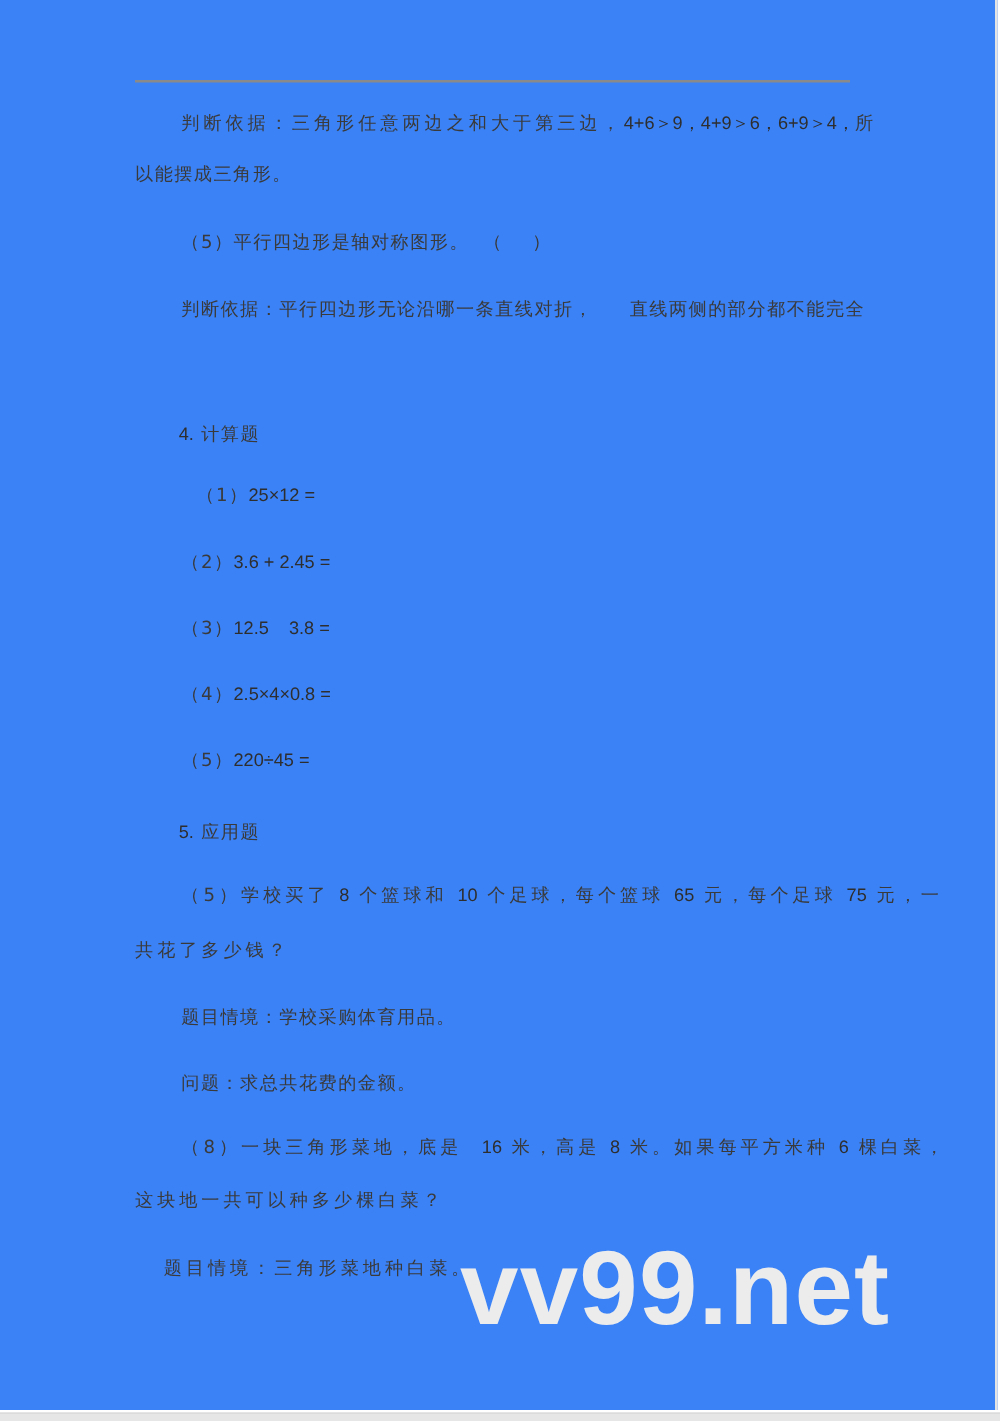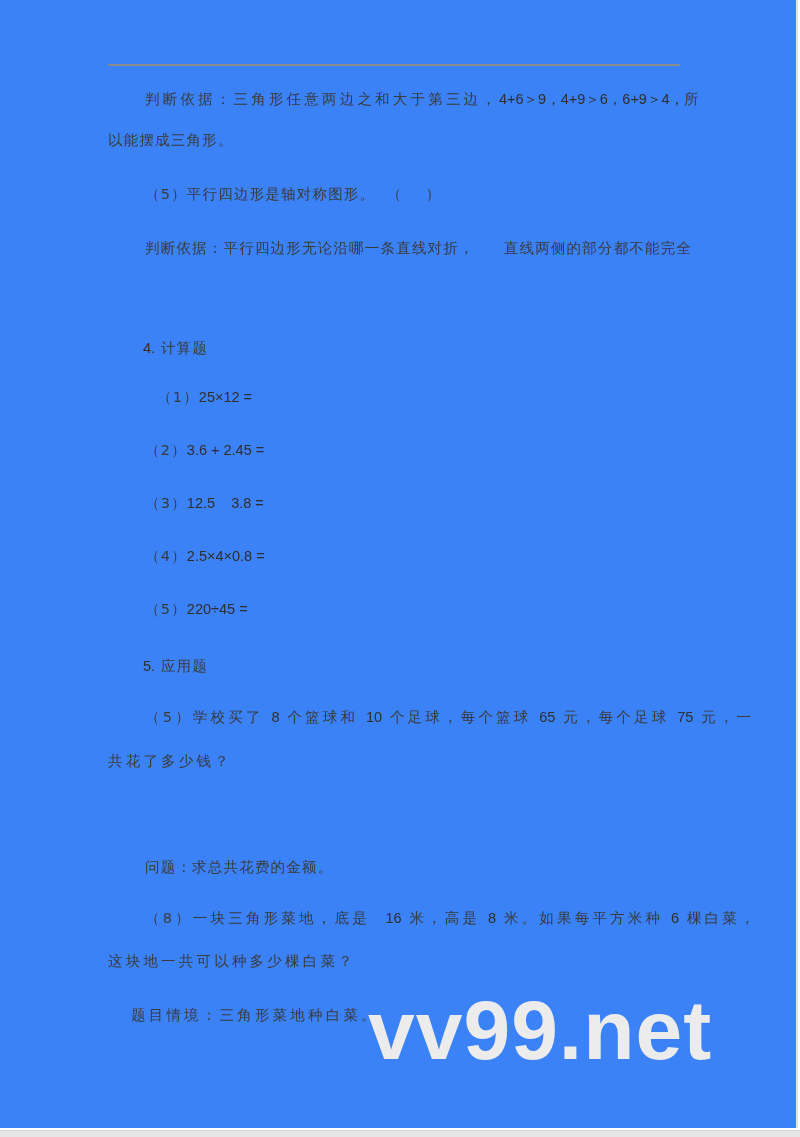--- a/index.html
+++ b/index.html
@@ -92,20 +92,21 @@
   <div class="line" style="left:145px; top:441px;"><span>（2）</span><span class="num">3.6 + 2.45 =</span></div>
   <div class="line" style="left:145px; top:494px;"><span>（3）</span><span class="num">12.5    3.8 =</span></div>
   <div class="line" style="left:145px; top:547px;"><span>（4）</span><span class="num">2.5×4×0.8 =</span></div>
   <div class="line" style="left:145px; top:600px;"><span>（5）</span><span class="num">220÷45 =</span></div>
 
   <div class="line" style="left:143px; top:657px;"><span class="num">5.</span> <span>应用题</span></div>
 
   <div class="line cjk-wide" style="left:145px; top:708px;"><span>（5）学校买了 </span><span class="num">8</span><span> 个篮球和 </span><span class="num">10</span><span> 个足球，每个篮球 </span><span class="num">65</span><span> 元，每个足球 </span><span class="num">75</span><span> 元，一</span></div>
   <div class="line cjk-wide" style="left:108px; top:752px;">共花了多少钱？</div>
 
+  <div class="line" style="left:145px; top:805px;">题目情境：学校采购体育用品。</div>
   <div class="line" style="left:145px; top:858px;">问题：求总共花费的金额。</div>
 
   <div class="line cjk-wide" style="left:145px; top:909px;"><span>（8）一块三角形菜地，底是  </span><span class="num">16</span><span> 米，高是 </span><span class="num">8</span><span> 米。如果每平方米种 </span><span class="num">6</span><span> 棵白菜，</span></div>
   <div class="line cjk-wide" style="left:108px; top:952px;">这块地一共可以种多少棵白菜？</div>
 
   <div class="line cjk-wide" style="left:131px; top:1006px;">题目情境：三角形菜地种白菜。</div>
 
   <div class="watermark">vv99.net</div>
 </div>
 

